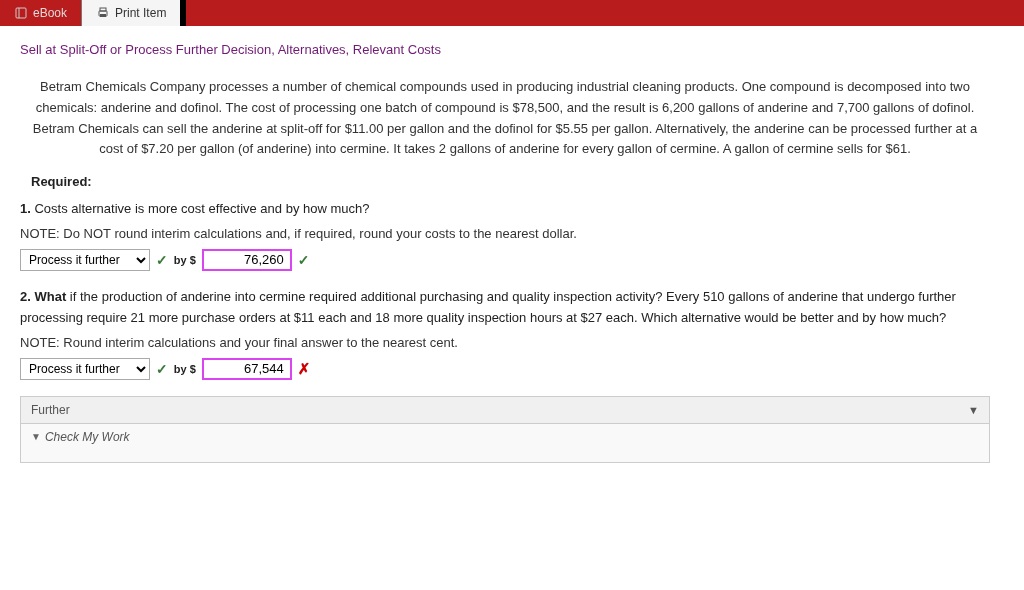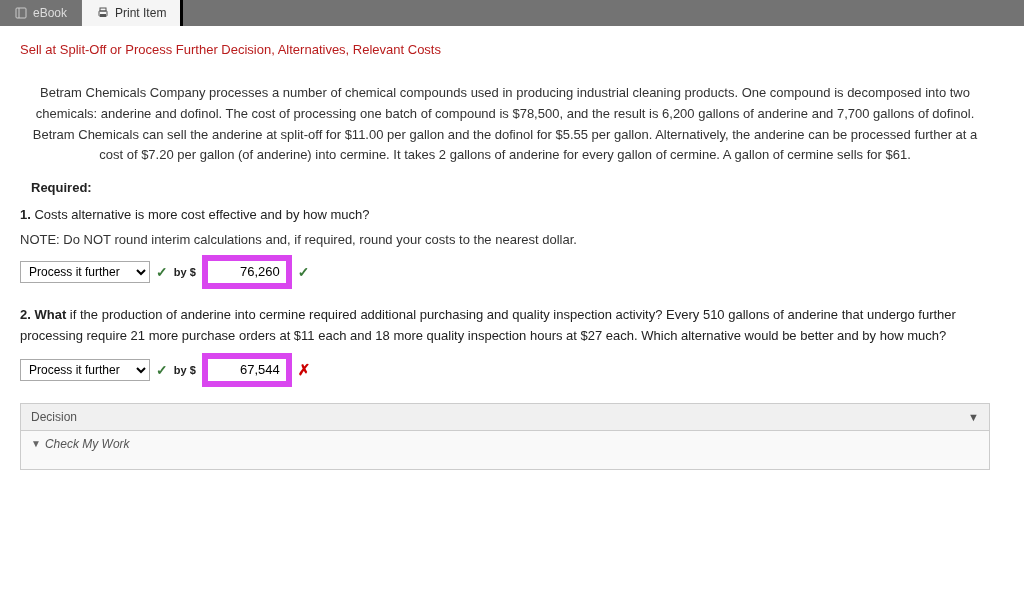--- a/index.html
+++ b/index.html
@@ -4,54 +4,54 @@
   <style>
     * { box-sizing: border-box; margin: 0; padding: 0; }
     body {
       font-family: Arial, sans-serif;
       font-size: 13px;
       background: #fff;
       color: #222;
     }
     .top-bar {
       display: flex;
-      background: #737373;
+      background: #b91c1c;
       height: 26px;
       align-items: center;
     }
     .top-bar-item {
       display: flex;
       align-items: center;
       padding: 0 14px;
       height: 100%;
       color: #ddd;
       font-size: 12px;
       gap: 5px;
       border-right: 1px solid #777;
     }
     .top-bar-item.active {
       background: #f5f5f5;
       color: #333;
-      border-right: 3px solid #000000;
+      border-right: 6px solid #000000;
     }
     .top-bar-icon {
       width: 14px;
       height: 14px;
       display: inline-flex;
       align-items: center;
       justify-content: center;
     }
     .main-content {
       padding: 16px 20px;
       max-width: 1010px;
     }
     .section-title {
       font-size: 13px;
-      margin-bottom: 26px;
-      color: #b91c1c;
+      margin-bottom: 20px;
+      color: #701a75;
     }
     .body-text {
       font-size: 13px;
       line-height: 1.6;
       margin-bottom: 10px;
       color: #333;
       text-align: center;
     }
     .required-label {
       font-weight: bold;
@@ -97,26 +97,26 @@
     .x-icon {
       color: #cc0000;
       font-size: 15px;
       font-weight: bold;
     }
     .by-label {
       font-size: 11px;
       font-weight: bold;
     }
     .answer-input {
-      border: 6px solid #d946ef;
+      border: 2px solid #d946ef;
       text-align: right;
       padding: 2px 6px;
       font-size: 13px;
       width: 90px;
-      height: 34px;
+      height: 22px;
     }
     .feedback-section {
       border: 1px solid #ccc;
       margin-top: 10px;
       background: #f9f9f9;
     }
     .feedback-header {
       display: flex;
       justify-content: space-between;
       align-items: center;
@@ -211,35 +211,36 @@
       <span class="by-label">by $</span>
       <input class="answer-input" type="text" value="76,260" style="">
       <span class="check-icon">✓</span>
     </div>
   </div>
 
   <div class="question-block">
     <p class="question-text">
       <span class="question-number bold-text">2. </span><span class="italic-what bold-text">What</span><span> if</span><span> the production of anderine into cermine required additional purchasing and quality inspection activity? Every 510 gallons of anderine that undergo further processing require 21 more purchase orders at $11 each and 18 more quality inspection hours at $27 each. Which alternative would be better and by how much?</span>
     </p>
+    <p class="note-text">NOTE: Round interim calculations and your final answer to the nearest cent.</p>
     <div class="answer-row">
       <select class="dropdown-select">
         <option>Process it further</option>
         <option>Sell at split-off</option>
       </select>
       <span class="check-icon">✓</span>
       <span class="by-label">by $</span>
       <input class="answer-input" type="text" value="67,544" style="">
       <span class="x-icon">✗</span>
     </div>
   </div>
 
   <div class="feedback-section">
     <div class="feedback-header">
-      <span class="feedback-title">Decision</span>
+      <span class="feedback-title">Further</span>
       <span class="feedback-arrow">▼</span>
     </div>
     <div class="check-my-work">
       <span class="triangle-icon">▼</span>
       <span>Check My Work</span>
     </div>
     <div class="feedback-items">
     </div>
   </div>
 

